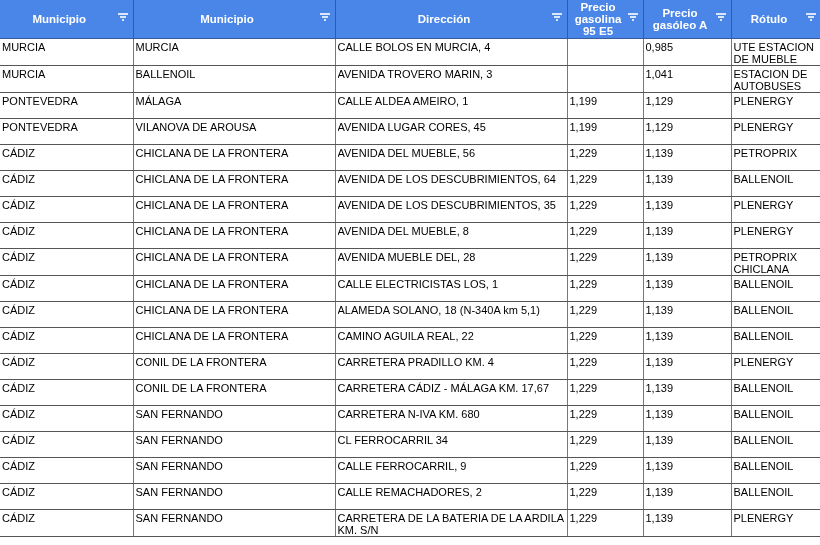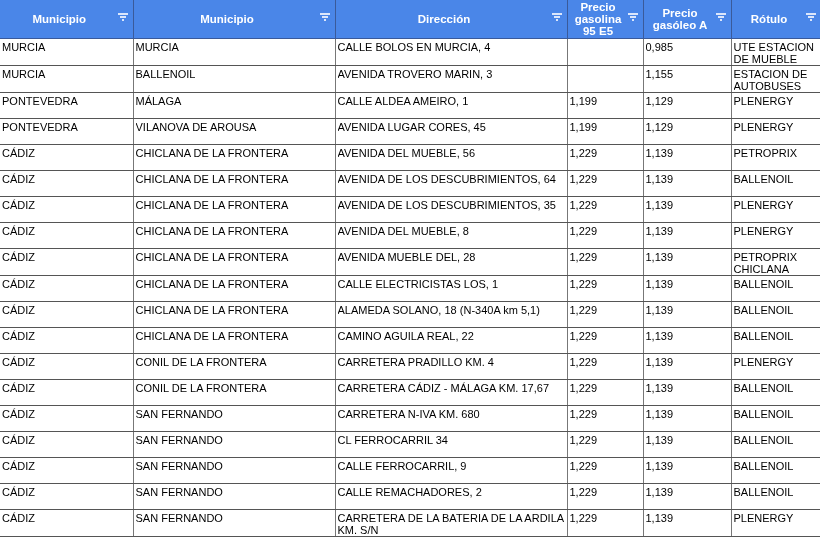--- a/index.html
+++ b/index.html
@@ -132,21 +132,21 @@
         <td>
           <span class="cell">BALLENOIL</span>
         </td>
         <td>
           <span class="cell">AVENIDA TROVERO MARIN, 3</span>
         </td>
         <td>
           <span class="cell"></span>
         </td>
         <td>
-          <span class="cell">1,155</span>
+          <span class="cell">1,041</span>
         </td>
         <td class="last">
           <span class="cell">ESTACION DE AUTOBUSES</span>
         </td>
       </tr>
       <tr>
         <td>
           <span class="cell">PONTEVEDRA</span>
         </td>
         <td>

